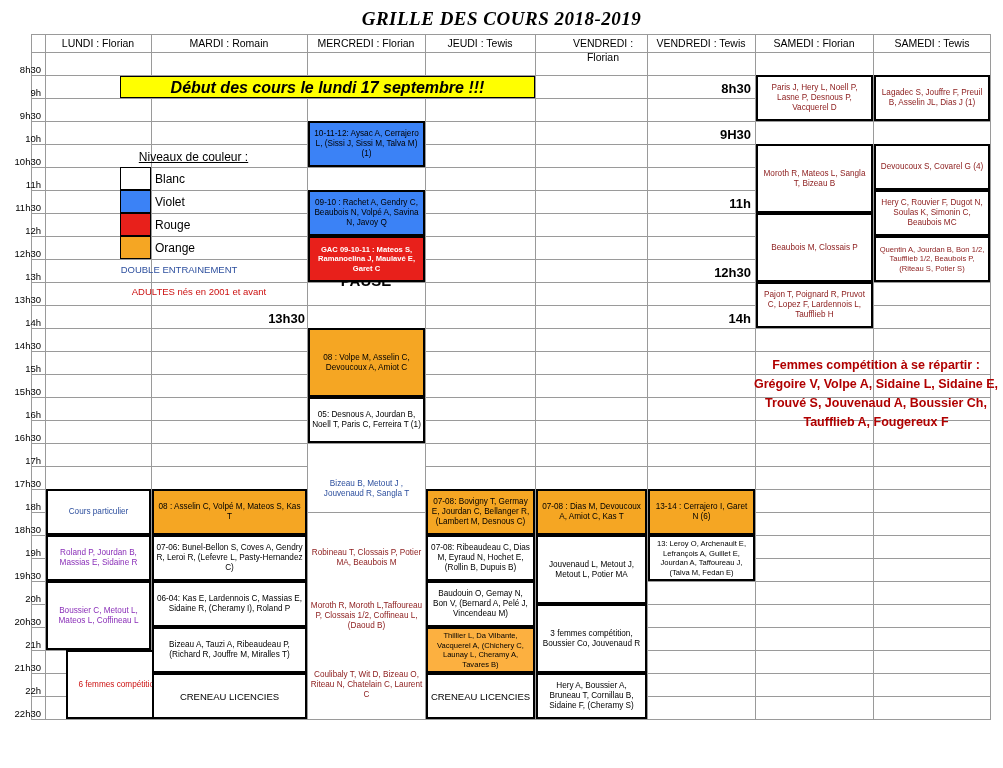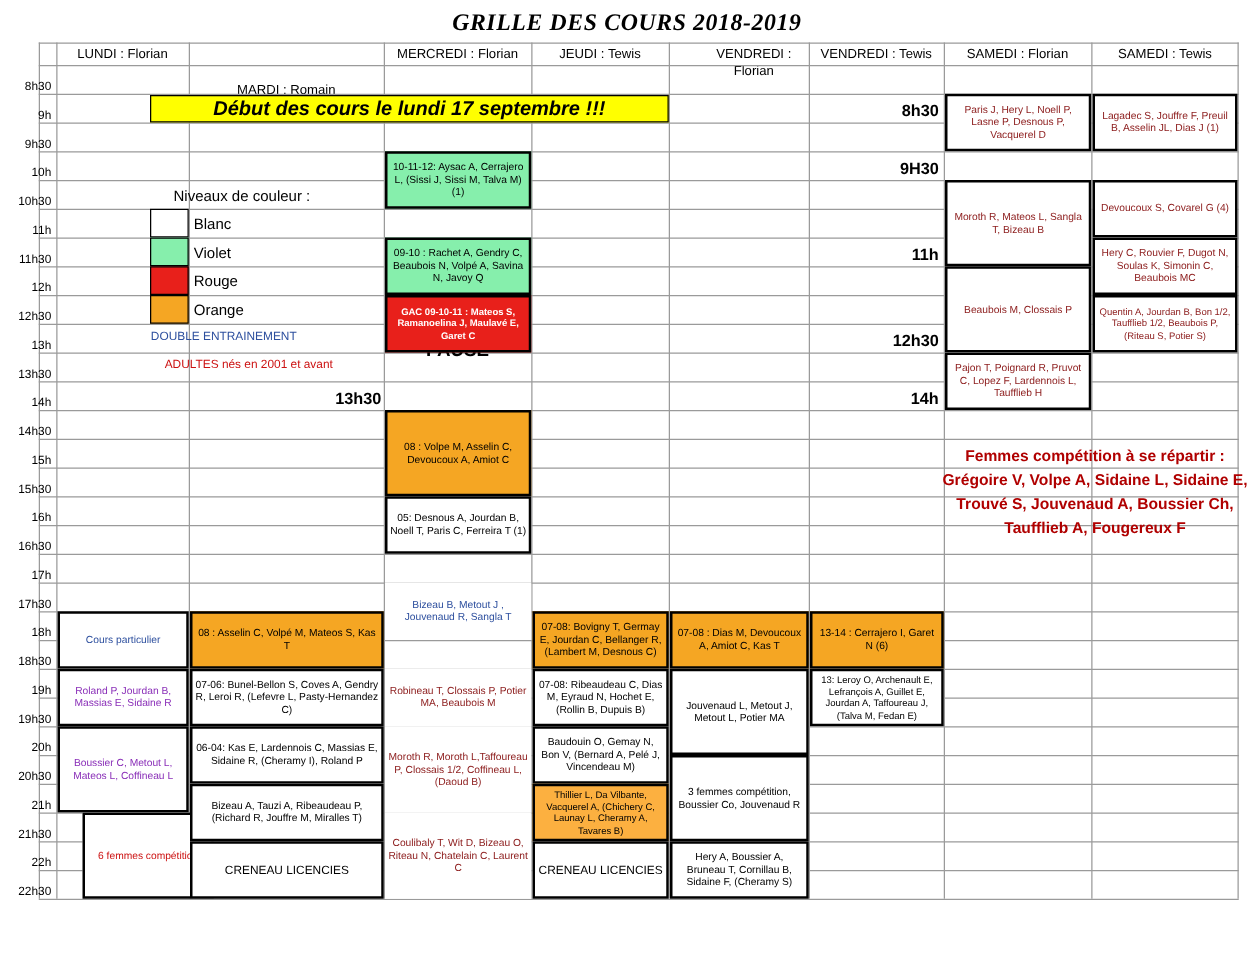--- a/index.html
+++ b/index.html
@@ -73,21 +73,21 @@
     line-height: 11px;
     text-align: center;
     padding: 1px 2px;
     display: flex;
     align-items: center;
     justify-content: center;
   }
   .block .inner { width: 100%; }
   .b-black { border: 2px solid #000; }
   .b-thin { border: 1px solid #000; }
-  .purple { background: #86efac; color: #000; }
+  .purple { background: #3b82f6; color: #000; }
   .orange { background: #f5a623; color: #000; }
   .orange2 { background: #fcb040; color: #000; }
   .red { background: #e8201b; color: #ffffff; font-weight: bold; }
   .white { background: #ffffff; color: #000; }
   .yellowbox {
     background: #ffff00;
     border: 1px solid #000;
     font-size: 16px;
     font-weight: bold;
     font-style: italic;
@@ -130,21 +130,21 @@
 </style>
 </head>
 <body>
 
 <div id="page">
   <div id="title">GRILLE DES COURS 2018-2019</div>
 
   <div class="grid">
 
     <div class="hdr" style="left:14px; top:0; width:106px; height:18px;">LUNDI : Florian</div>
-    <div class="hdr" style="left:120px; top:0; width:156px; height:18px;margin-top:29px;">MARDI : Romain</div>
+    <div class="hdr" style="left:120px; top:0; width:156px; height:18px;">MARDI : Romain</div>
     <div class="hdr" style="left:276px; top:0; width:118px; height:18px;">MERCREDI : Florian</div>
     <div class="hdr" style="left:394px; top:0; width:110px; height:18px;">JEUDI : Tewis</div>
     <div class="hdr" style="left:504px; top:0; width:112px; height:18px;padding-left:24px;">VENDREDI : Florian</div>
     <div class="hdr" style="left:616px; top:0; width:108px; height:18px;">VENDREDI : Tewis</div>
     <div class="hdr" style="left:724px; top:0; width:118px; height:18px;">SAMEDI : Florian</div>
     <div class="hdr" style="left:842px; top:0; width:118px; height:18px;">SAMEDI : Tewis</div>
 
     <div class="gridline-h" style="left:0; top:0; width:960px;"></div>
     <div class="gridline-h" style="left:0; top:18px; width:960px;"></div>
     <div class="gridline-h" style="left:0; top:41px; width:960px;"></div>
@@ -215,21 +215,21 @@
     <div class="timelabel" style="left:-31px; top:582px; width:44px;">20h30</div>
     <div class="timelabel" style="left:-31px; top:605px; width:44px;">21h</div>
     <div class="timelabel" style="left:-31px; top:628px; width:44px;">21h30</div>
     <div class="timelabel" style="left:-31px; top:651px; width:44px;">22h</div>
     <div class="timelabel" style="left:-31px; top:674px; width:44px;">22h30</div>
 
     <div class="block yellowbox" style="left:89px; top:42px; width:415px; height:22px;">
       <div class="inner">Début des cours le lundi 17 septembre !!!</div>
     </div>
 
-    <div class="legendtxt" style="left:40px; top:116px; width:245px;">Niveaux de couleur :</div>
+    <div class="legendtxt" style="left:40px; top:116px; width:245px;text-decoration:underline;">Niveaux de couleur :</div>
     <div class="block white b-thin" style="left:89px; top:133px; width:31px; height:23px;"></div>
     <div class="legendtxt" style="left:124px; top:138px; width:90px; text-align:left;">Blanc</div>
     <div class="block purple b-thin" style="left:89px; top:156px; width:31px; height:23px;"></div>
     <div class="legendtxt" style="left:124px; top:161px; width:90px; text-align:left;">Violet</div>
     <div class="block red b-thin" style="left:89px; top:179px; width:31px; height:23px;"></div>
     <div class="legendtxt" style="left:124px; top:184px; width:90px; text-align:left;">Rouge</div>
     <div class="block orange b-thin" style="left:89px; top:202px; width:31px; height:23px;"></div>
     <div class="legendtxt" style="left:124px; top:207px; width:90px; text-align:left;">Orange</div>
 
     <div class="legendtxt bluetxt" style="left:20px; top:230px; width:256px; font-size:9.5px;">DOUBLE ENTRAINEMENT</div>

